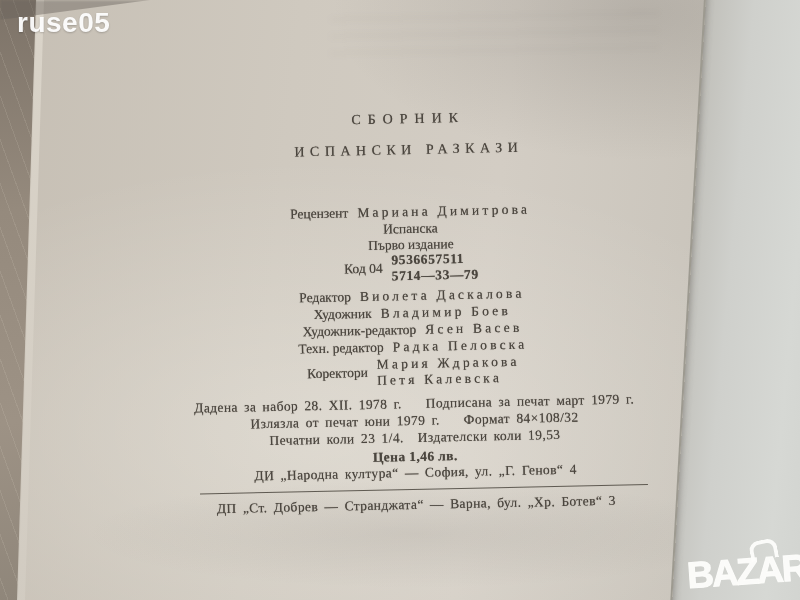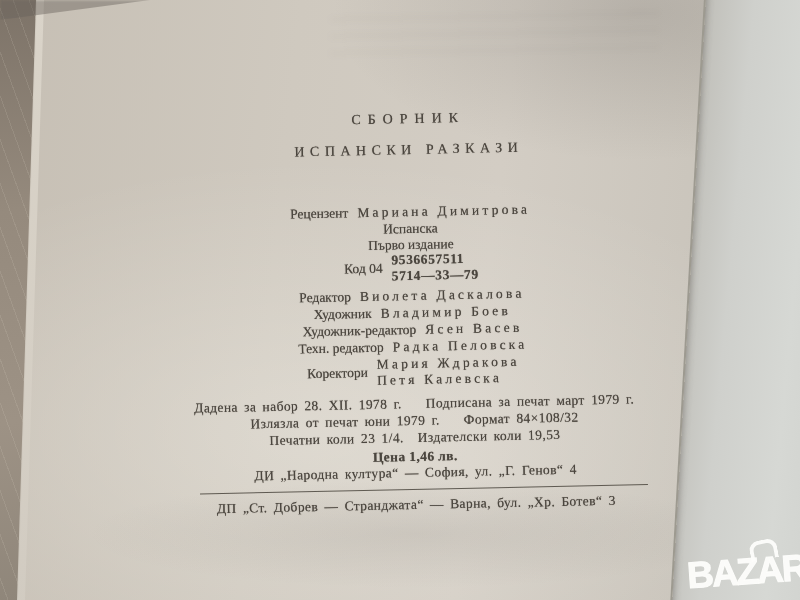--- a/index.html
+++ b/index.html
@@ -180,19 +180,20 @@
     <div class="ln price" style="top:449px">Цена 1,46 лв.</div>
 
     <div class="ln wide" style="top:465px">ДИ „Народна култура“ — София, ул. „Г. Генов“ 4</div>
 
     <div class="rule"></div>
 
     <div class="ln wide" style="top:497px">ДП „Ст. Добрев — Странджата“ — Варна, бул. „Хр. Ботев“ 3</div>
 
   </div>
 
+  <div class="wm-photographer">ruse05</div>
 
   <div class="wm-logo">
     <span>BAZAR</span>
     <span class="bag-handle"></span>
   </div>
 
 </div>
 
 </body></html>

